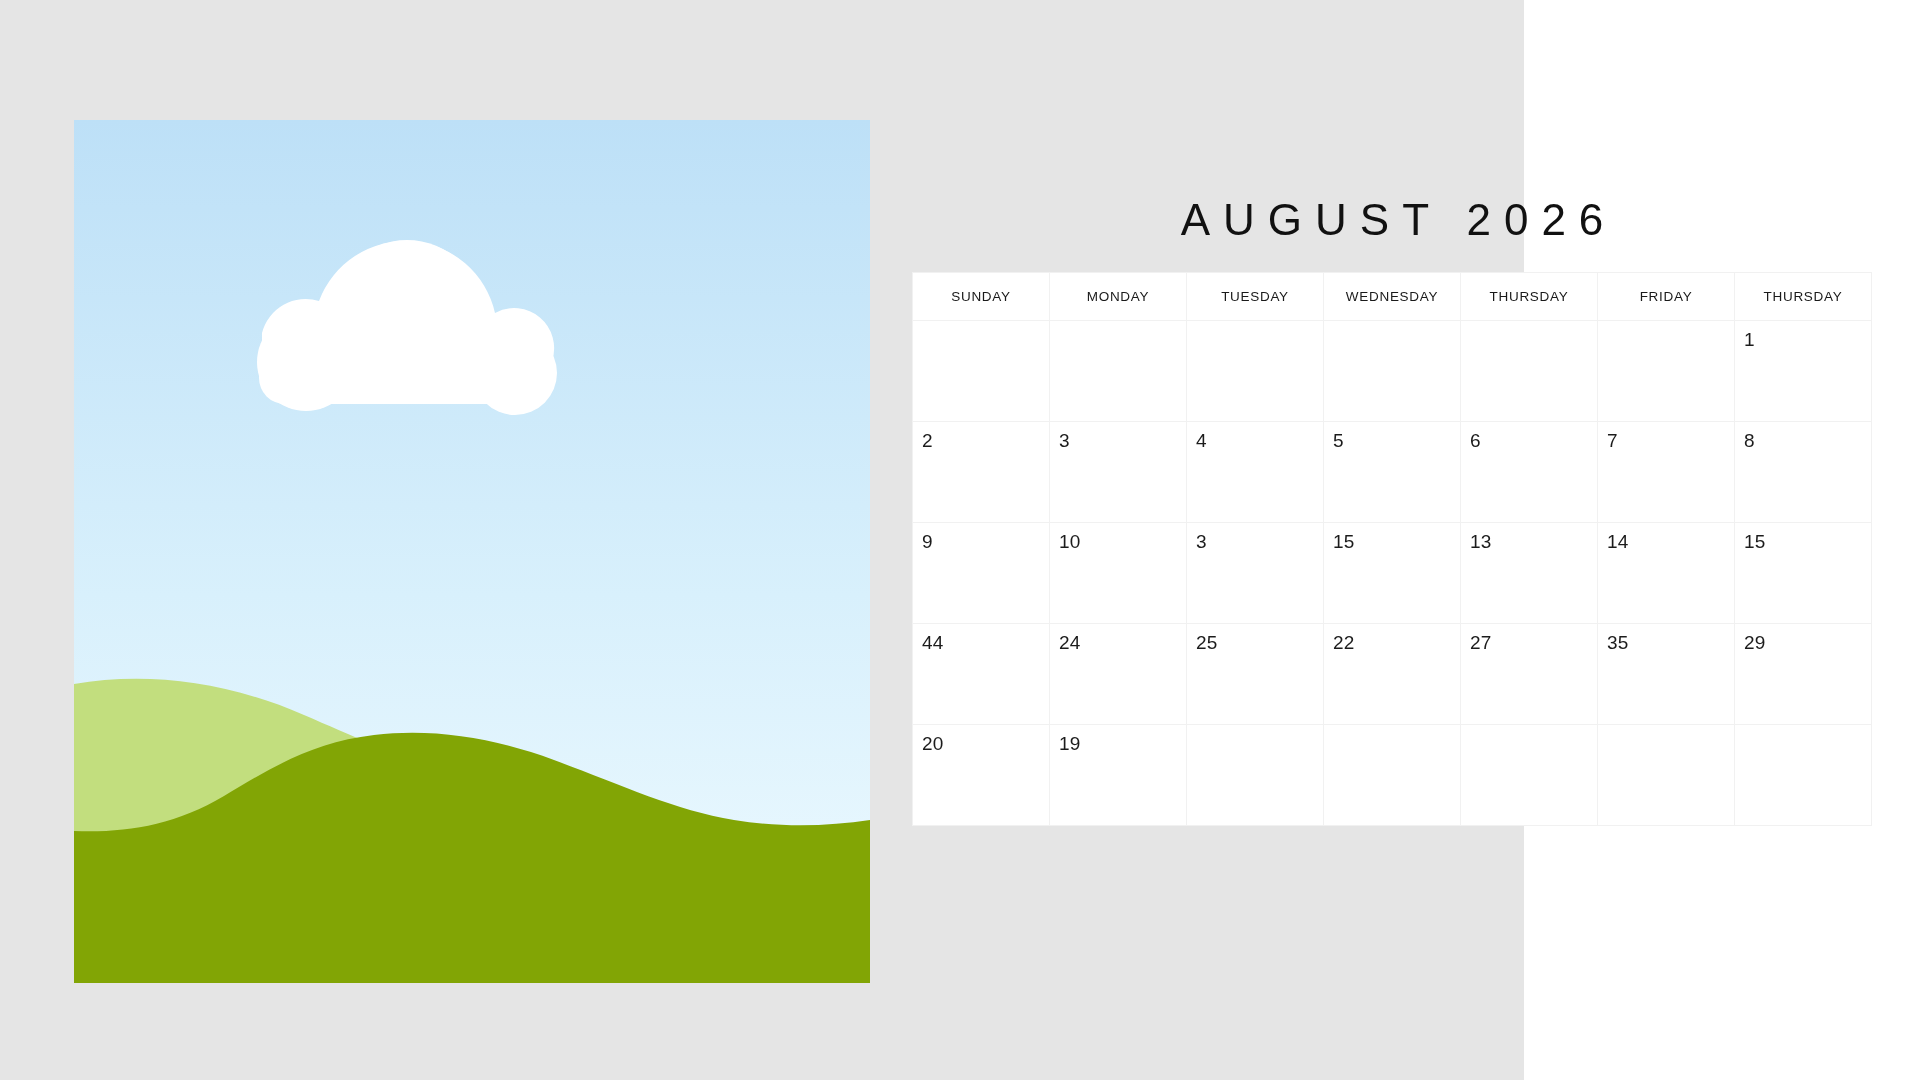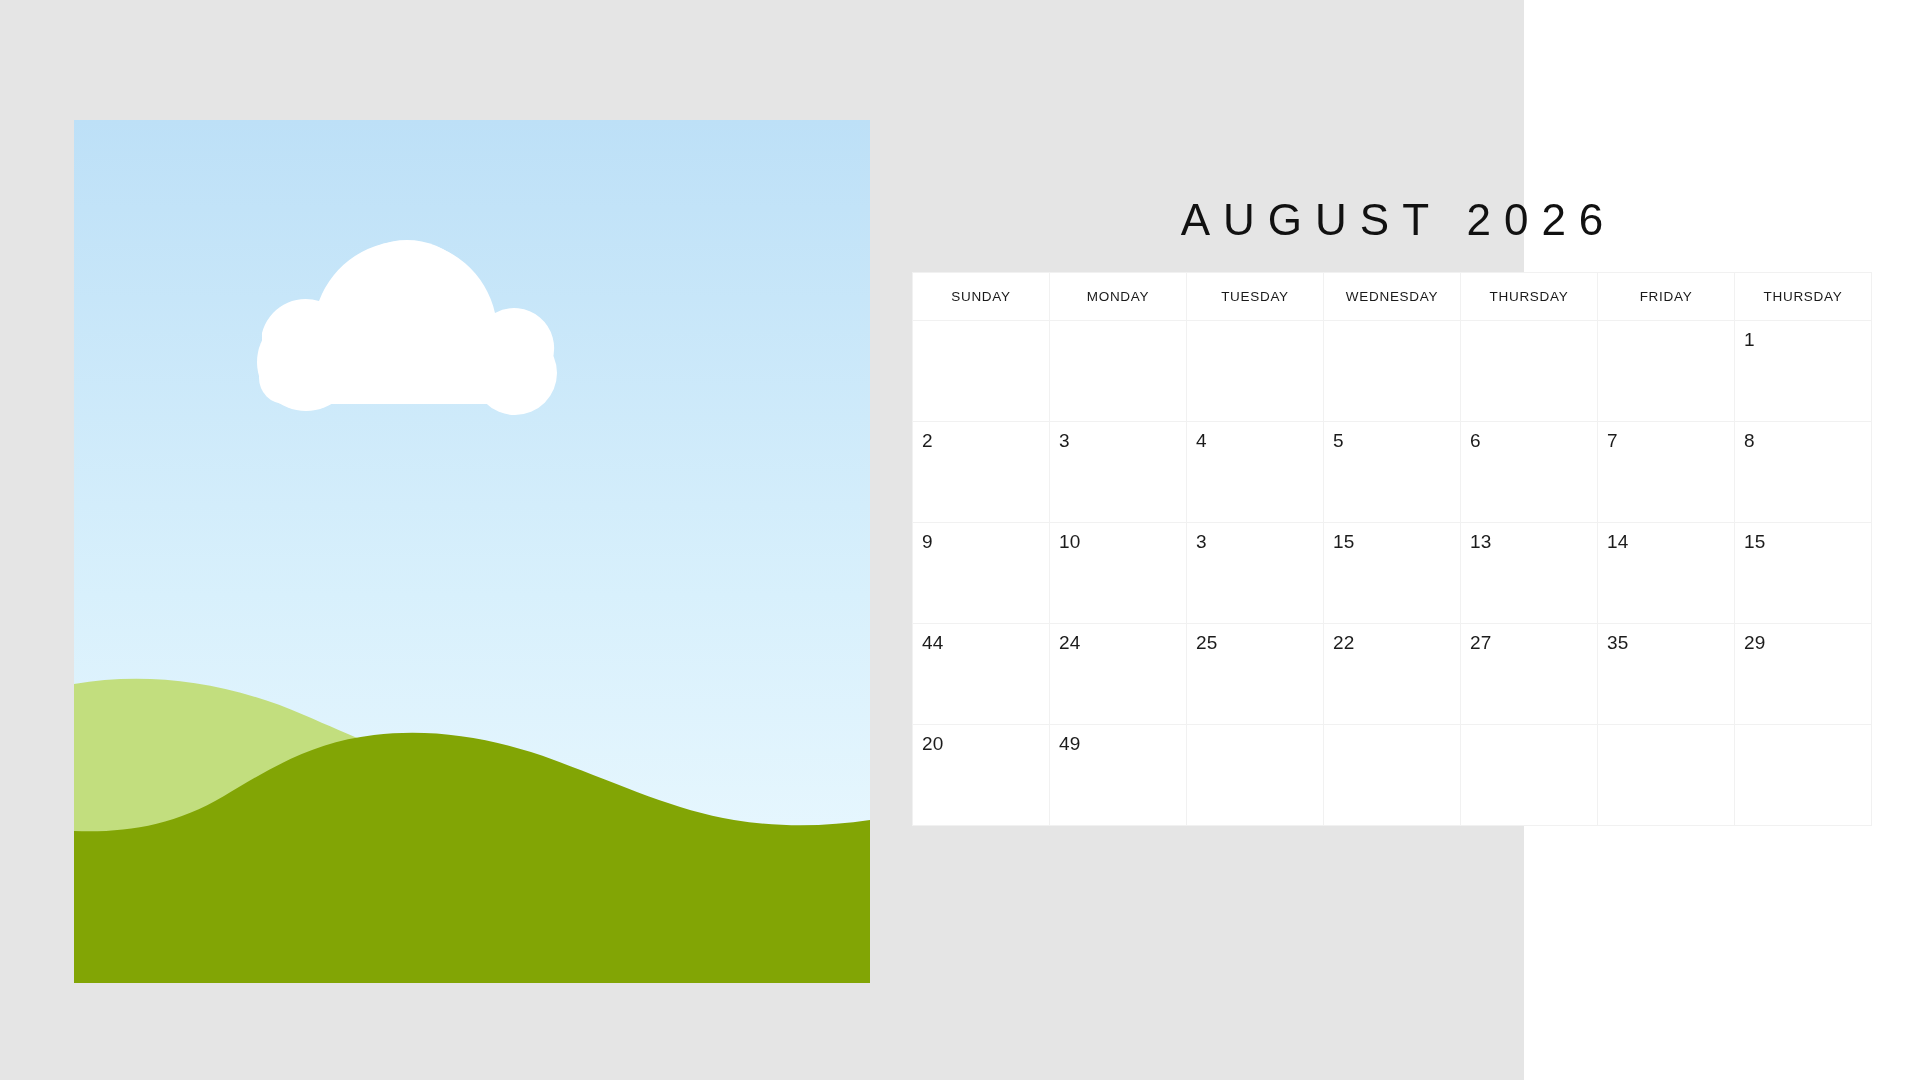--- a/index.html
+++ b/index.html
@@ -256,21 +256,21 @@
           <td>
               <span class="daynum">29</span>
             </td>
         </tr>
 
         <tr>
           <td>
               <span class="daynum">20</span>
             </td>
           <td>
-              <span class="daynum">49</span>
+              <span class="daynum">19</span>
             </td>
           <td class="empty">
               <span class="daynum"></span>
             </td>
           <td class="empty">
               <span class="daynum"></span>
             </td>
           <td class="empty">
               <span class="daynum"></span>
             </td>

